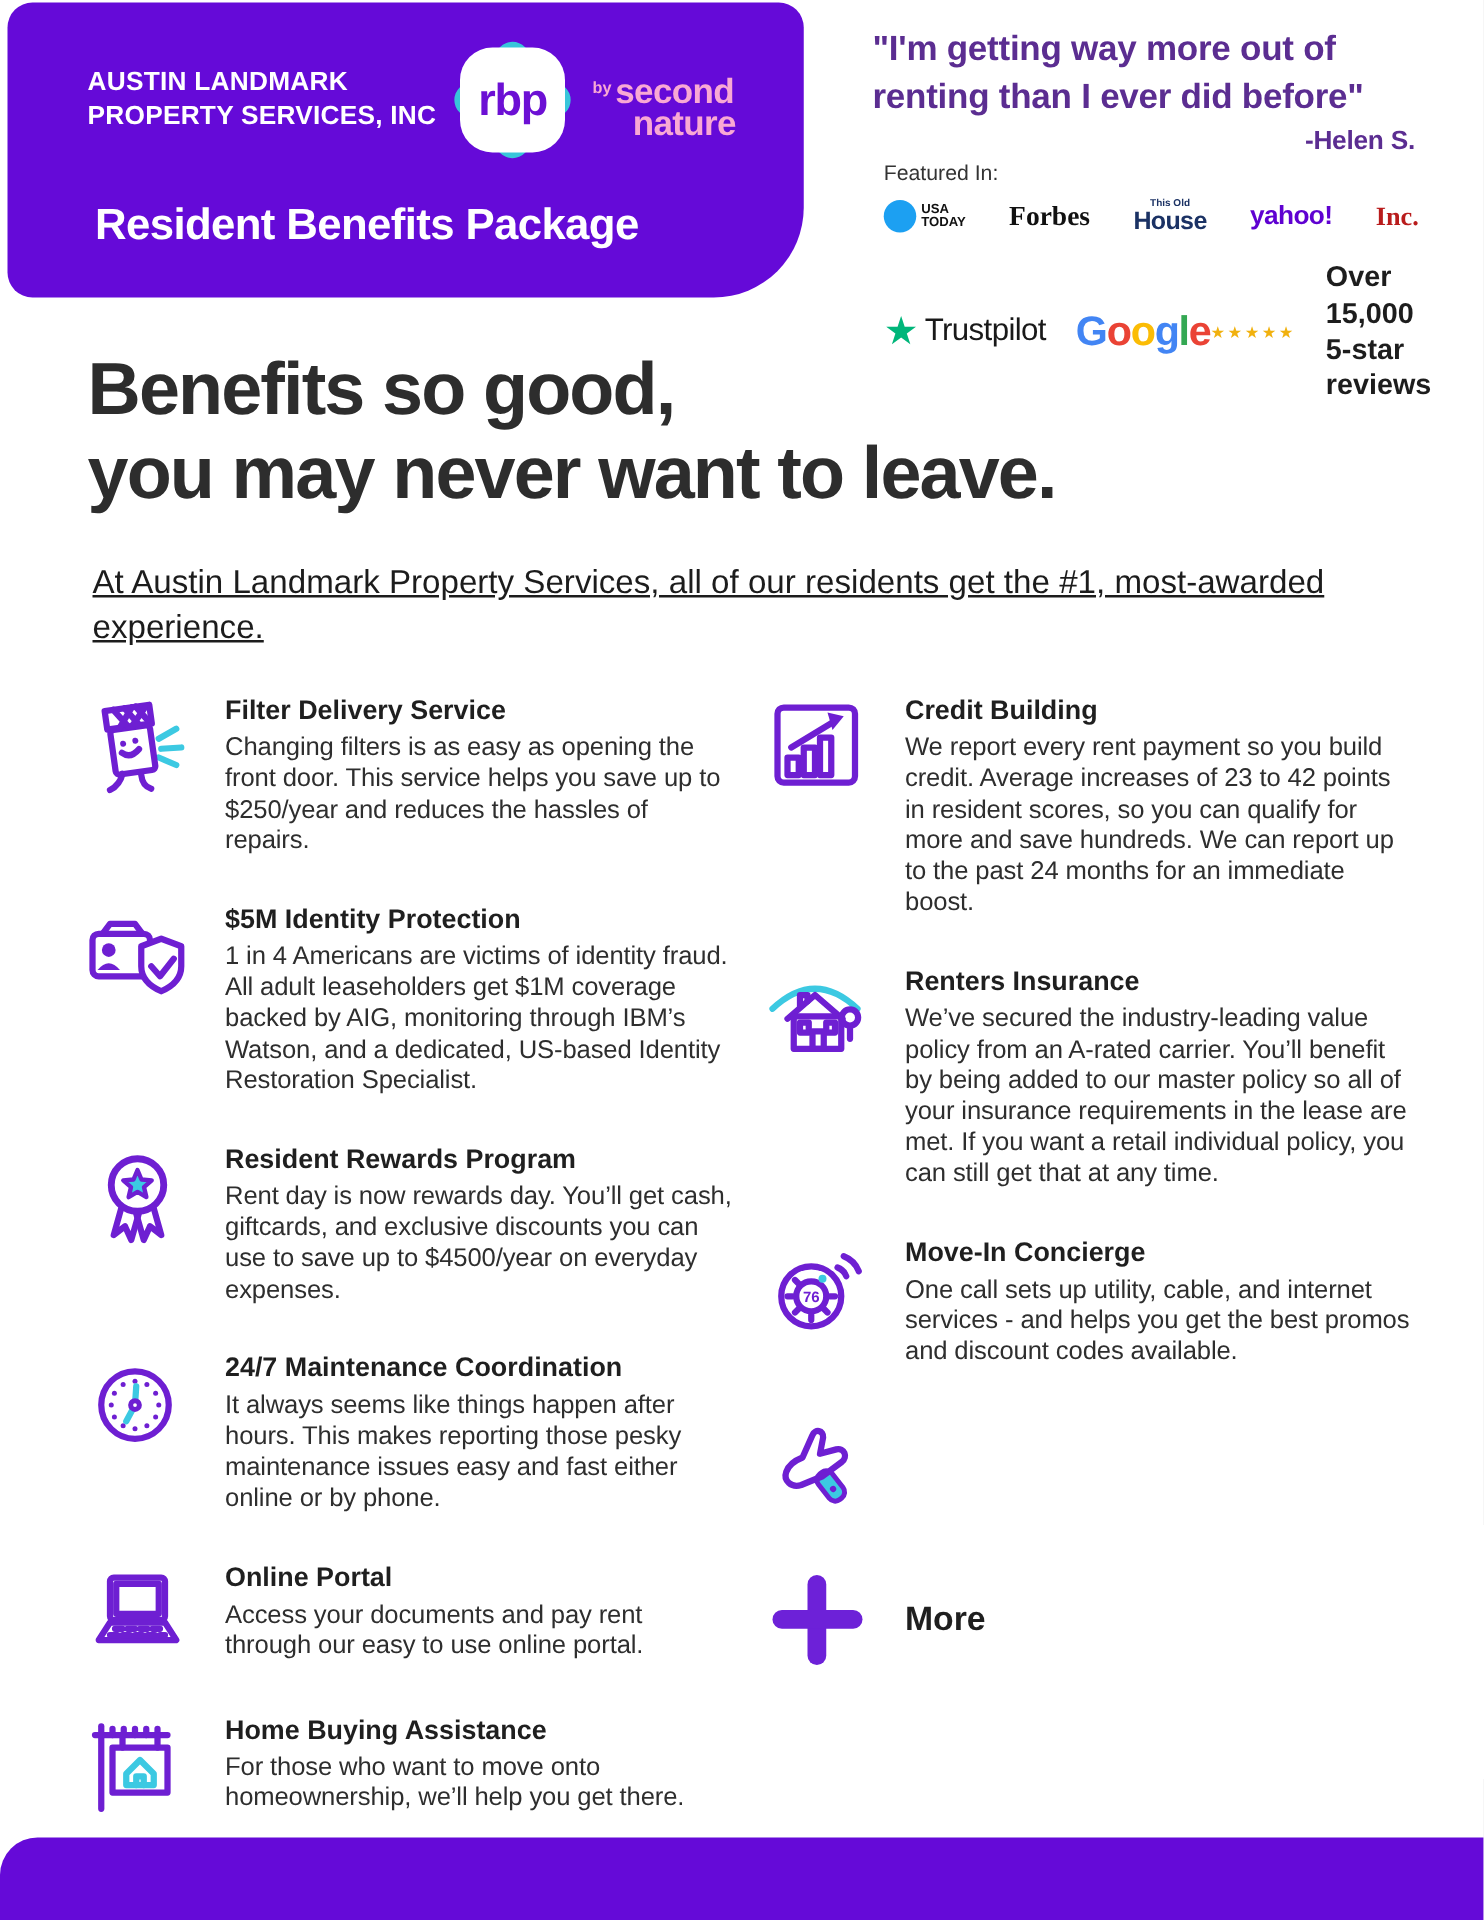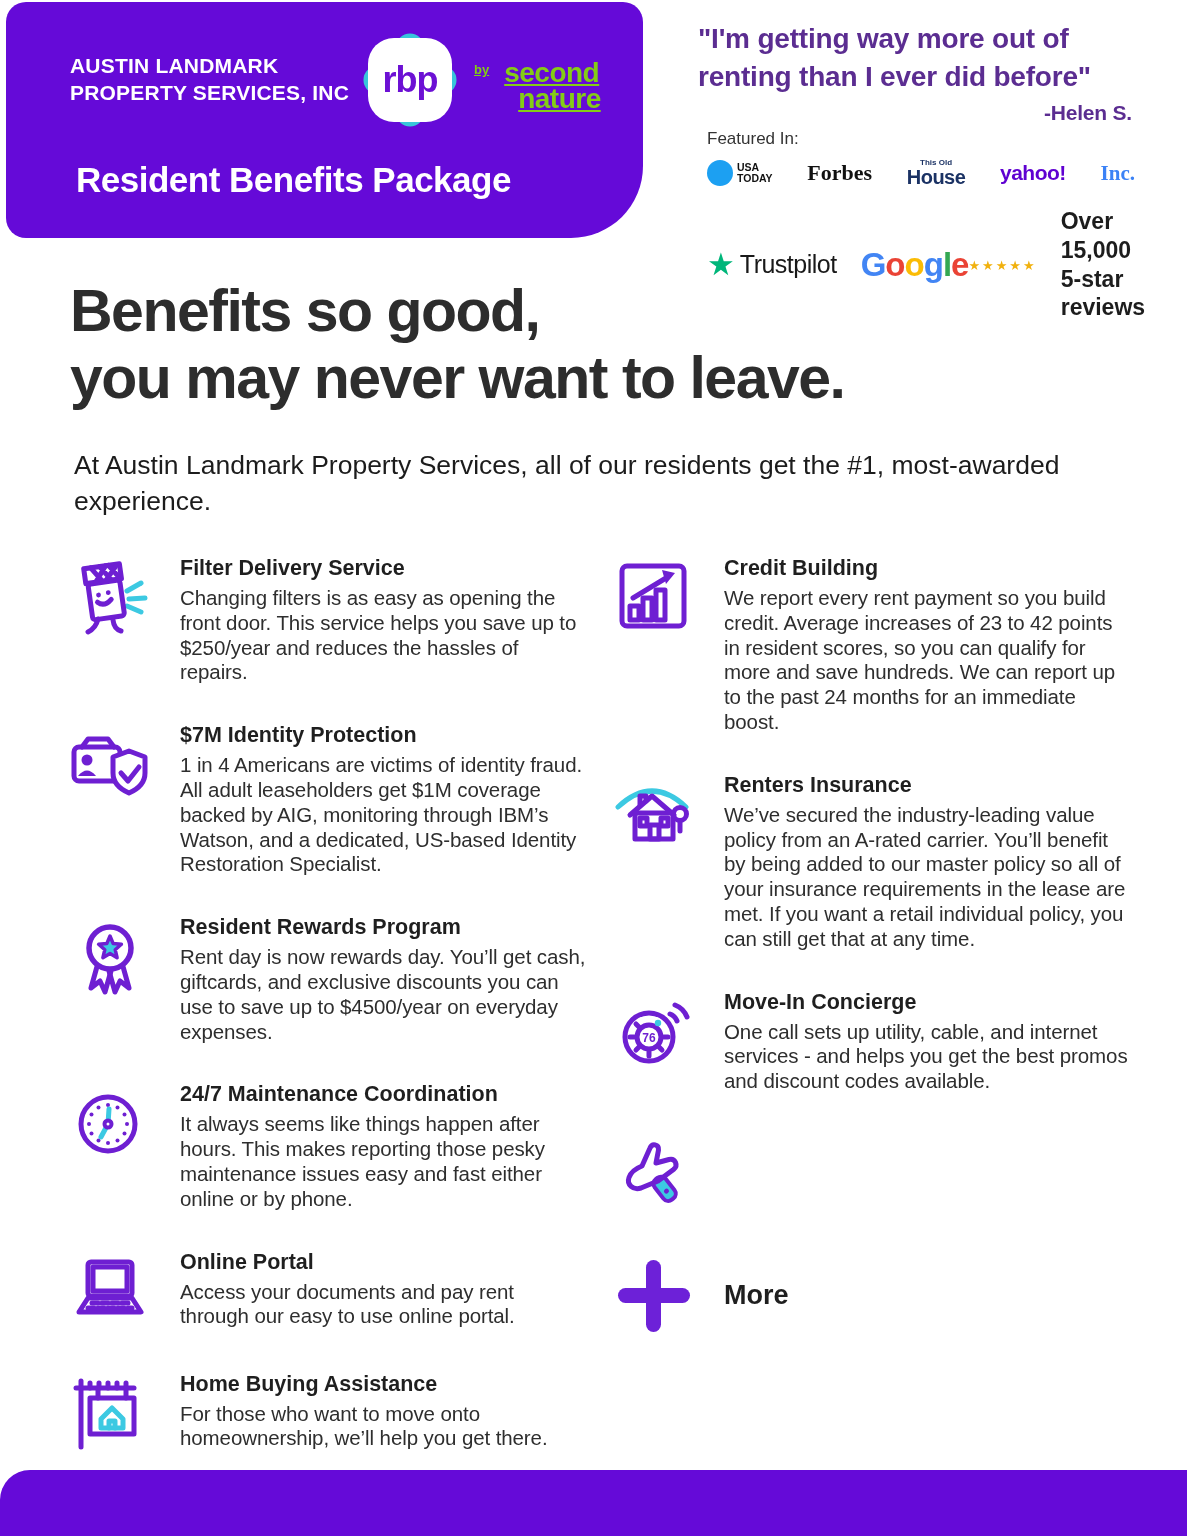--- a/index.html
+++ b/index.html
@@ -11,21 +11,21 @@
                  background:#650ad8; border-radius:20px 20px 72px 20px; }
   .company { position:absolute; left:64px; top:50px; color:#fff; font-weight:bold;
              font-size:21px; line-height:1.3; letter-spacing:.2px; }
   .logo-cluster { position:absolute; left:348px; top:22px; display:flex; }
   .rbp-badge-wrap { position:relative; width:112px; height:112px; }
   .rbp-diamond { position:absolute; left:19px; top:19px; width:74px; height:74px;
                  background:#38c5da; border-radius:14px; transform:rotate(45deg); }
   .rbp-white { position:absolute; left:14px; top:14px; width:84px; height:84px; background:#fff;
                border-radius:26px; display:flex; align-items:center; justify-content:center; }
   .rbp-text { color:#6c10d4; font-size:36px; font-weight:bold; letter-spacing:-1px; }
-  .by-brand { display:flex; color:#84cc16; margin-top:36px; margin-left:8px; gap:15px;text-decoration:underline; }
+  .by-brand { display:flex; color:#f9a8d4; margin-top:36px; margin-left:8px; gap:3px; }
   .by-label { font-size:13px; font-weight:bold; margin-top:2px; }
   .brand-words { font-size:28px; font-weight:bold; line-height:.92; letter-spacing:-.5px; }
   .brand-w2 { margin-left:14px; }
   .package-title { position:absolute; left:70px; top:158px; color:#fff; font-size:35px;
                    font-weight:bold; letter-spacing:-.5px; }
 
   
   .quote { position:absolute; left:698px; top:20px; width:434px; color:#5b2d91;
            font-size:28px; font-weight:bold; line-height:1.34; letter-spacing:-.2px; }
   .quote-attr { text-align:right; font-size:21px; margin-top:4px; }
@@ -33,37 +33,37 @@
   .featured-label { font-size:17px; color:#333; }
   .logo-row { display:flex; align-items:center; justify-content:space-between; margin-top:10px; }
   .usa { display:flex; align-items:center; gap:4px; }
   .usa-circle { width:26px; height:26px; border-radius:50%; background:#1ca0f2; }
   .usa-text { font-size:10.5px; font-weight:bold; line-height:1.05; color:#111; }
   .forbes { font-family:"Liberation Serif", serif; font-weight:bold; font-size:22px; color:#111; }
   .house { text-align:center; color:#1b3264; line-height:1; }
   .house-top { font-size:8px; font-weight:bold; }
   .house-main { font-size:20px; font-weight:bold; letter-spacing:-.5px; }
   .yahoo { font-size:21px; font-weight:bold; color:#5f01d1; letter-spacing:-.5px; }
-  .inc { font-family:"Liberation Serif", serif; font-weight:bold; font-size:21px; color:#3b82f6; }
+  .inc { font-family:"Liberation Serif", serif; font-weight:bold; font-size:21px; color:#b91c1c; }
   .review-row { display:flex; align-items:center; margin-top:20px; gap:24px; }
   .trustpilot { display:flex; align-items:center; gap:5px; }
   .tp-star { color:#00b67a; font-size:31px; line-height:1; }
   .tp-label { font-size:25px; color:#191919; letter-spacing:-.5px; }
   .google { display:flex; flex-direction:row; align-items:center; }
   .g-letters { font-size:33px; font-weight:bold; letter-spacing:-1px; line-height:1; }
   .g-l0,.g-l3 { color:#4285f4; } .g-l1,.g-l5 { color:#ea4335; }
   .g-l2 { color:#fbbc05; } .g-l4 { color:#34a853; }
   .g-stars { color:#f1b10e; font-size:13px; letter-spacing:2px; margin-top:2px; }
   .summary { font-size:23px; font-weight:bold; color:#1d1d1d; line-height:1.25; }
 
   
   .headline { position:absolute; left:70px; top:278px; font-size:59px; font-weight:bold;
               color:#2d2d2d; line-height:1.14; letter-spacing:-1.5px; }
   .subheadline { position:absolute; left:74px; top:448px; width:1050px; font-size:26.5px;
-                 color:#1c1c1c; line-height:1.35; }
+                 color:#1c1c1c; line-height:1.35;text-decoration:underline; }
 
   
   .benefits { position:absolute; left:62px; top:556px; width:1070px; display:flex; gap:18px; }
   .col { display:flex; flex-direction:column; gap:38px; width:526px; }
   .item { display:flex; gap:22px; }
   .icon-wrap { width:96px; flex:0 0 96px; display:flex; justify-content:center; align-items:flex-start; }
   .item-text h3 { margin:0 0 5px; font-size:21.5px; color:#1f1f1f; }
   .item-text p { margin:0; font-size:20.5px; line-height:1.21; color:#2e2e2e; letter-spacing:-.1px; }
   .more-item { align-items:center; }
   .more-item h3 { font-size:27px; margin:0; }
@@ -186,21 +186,21 @@
           <svg width="84" height="84" viewBox="0 0 84 84">
             <rect class="p" x="6" y="24" width="46" height="34" rx="5"></rect>
             <path class="p" d="M14,24 L20,16 L40,16 L46,24"></path>
             <circle class="pf" cx="19" cy="37" r="5.5"></circle>
             <path class="pf" d="M10,53 Q19,42 28,53 Z"></path>
             <path d="M61,28 L77,34 V50 Q77,63 61,70 Q45,63 45,50 V34 Z" fill="#ffffff" stroke="#6e1fd2" stroke-width="5" stroke-linejoin="round"></path>
             <path class="p" stroke-width="5.5" d="M53,50 L60,58 L71,44"></path>
           </svg>
         </div>
         <div class="item-text">
-          <h3>$7M Identity Protection</h3>
+          <h3>$5M Identity Protection</h3>
           <p>1 in 4 Americans are victims of identity fraud. All adult leaseholders get $1M coverage backed by AIG, monitoring through IBM’s Watson, and a dedicated, US-based Identity Restoration Specialist.</p>
         </div>
       </div>
 
       <div class="item">
         <div class="icon-wrap">
           <svg width="84" height="84" viewBox="0 0 84 84">
             <path class="p" d="M30,48 L23,73 L32,66 L37,77 L43,56"></path>
             <path class="p" d="M54,48 L61,73 L52,66 L47,77 L41,56"></path>
             <circle cx="42" cy="33" r="21" fill="#ffffff" stroke="#6e1fd2" stroke-width="5.5"></circle>

